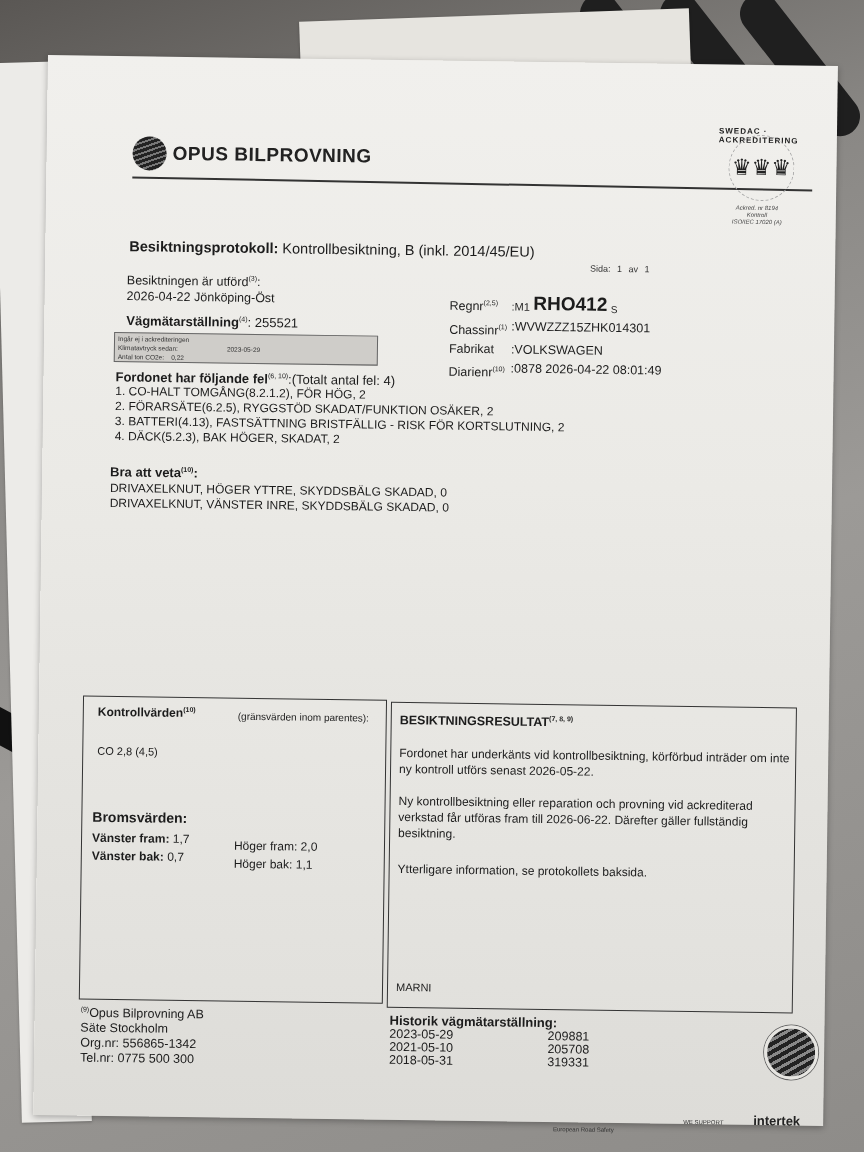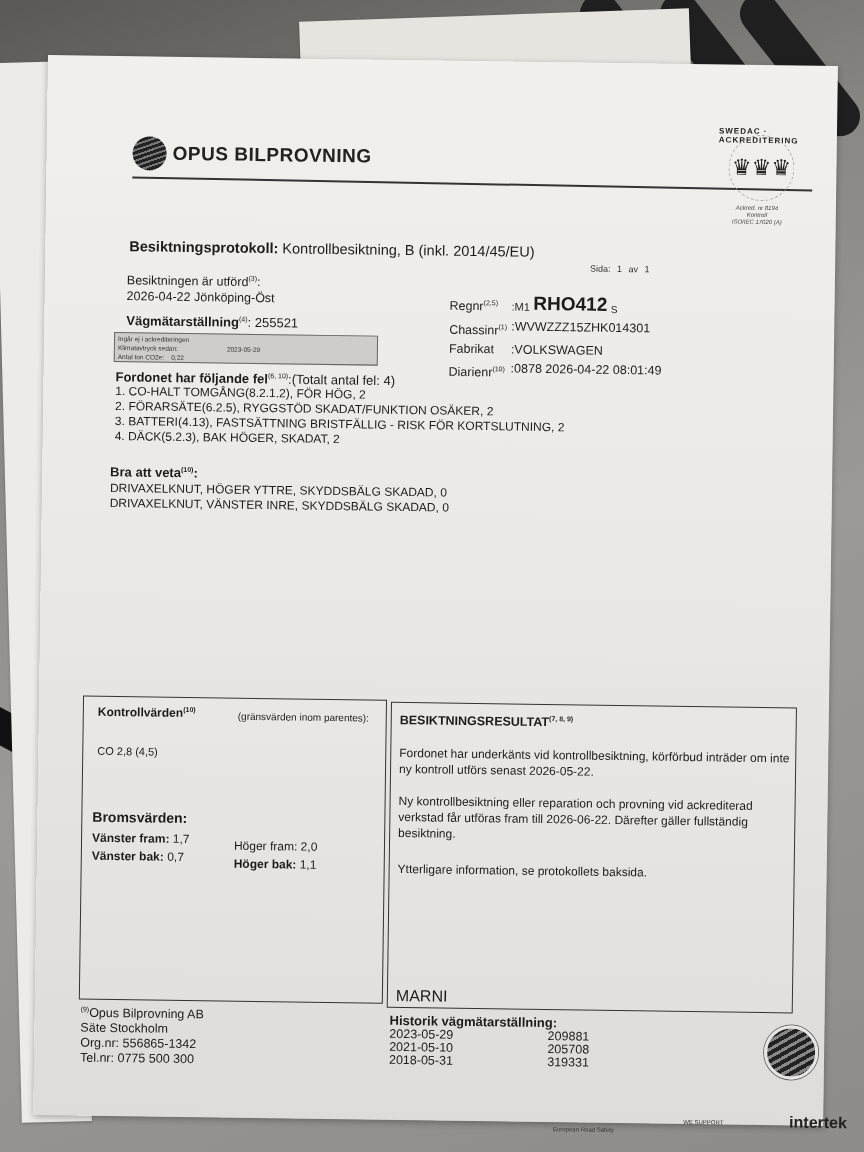--- a/index.html
+++ b/index.html
@@ -48,28 +48,28 @@
   .kbox{left:44px;top:640px;width:302px;height:302px;}
   .rbox{left:352px;top:642px;width:404px;height:304px;}
   .kbox .hd{position:absolute;left:14px;top:8px;font-size:12px;font-weight:bold;}
   .kbox .hd2{position:absolute;left:154px;top:12px;font-size:10px;}
   .kbox .co{position:absolute;left:14px;top:48px;font-size:11px;}
   .kbox .brh{position:absolute;left:10px;top:112px;font-size:14px;font-weight:bold;}
   .kbox .br{position:absolute;font-size:12px;font-weight:bold;}
   .kbox .br span{font-weight:normal;}
   .rbox .hd{position:absolute;left:8px;top:10px;font-size:12.5px;font-weight:bold;}
   .rbox p{position:absolute;left:8px;margin:0;font-size:12px;line-height:16px;width:395px;}
-  .marni{position:absolute;left:8px;top:284px;font-size:16px;}
+  .marni{position:absolute;left:8px;top:278px;font-size:11px;}
   .company{left:46px;top:946px;font-size:12.5px;line-height:15px;}
   .hist{left:355px;top:954px;font-size:12.5px;line-height:13px;}
   .hist h4{margin:0 0 1px;font-size:13px;}
   .hist .row{display:flex;width:200px;justify-content:space-between;}
   .klimatseal{left:730px;top:960px;width:48px;height:48px;border-radius:50%;
       background:repeating-linear-gradient(150deg,#222 0 4px,#888 4px 7px);border:3px solid #e6e5e1;box-shadow:0 0 0 1px #666;}
-  .intertek{left:756px;top:1048px;font-size:16px;font-weight:bold;color:#222;}
+  .intertek{left:720px;top:1048px;font-size:13px;font-weight:bold;color:#222;}
   .wesupport{left:650px;top:1055px;font-size:6px;color:#333;}
   .euroad{left:520px;top:1064px;font-size:6px;color:#333;}
 </style>
 </head>
 <body>
 
 <div class="bg-dark"></div>
 <div class="bg-grill">
   <div style="left:40px;top:0"></div>
     <div style="left:120px;top:0"></div>
@@ -159,21 +159,21 @@
   </div>
 
   <div class="abs box kbox">
     <div class="hd"><span>Kontrollvärden</span><span class="sup">(10)</span></div>
     <div class="hd2">(gränsvärden inom parentes):</div>
     <div class="co">CO 2,8  (4,5)</div>
     <div class="brh">Bromsvärden:</div>
     <div class="br" style="left:10px;top:134px;"><span style="font-weight:bold">Vänster fram:</span> <span>1,7</span></div>
     <div class="br" style="left:10px;top:152px;"><span style="font-weight:bold">Vänster bak:</span> <span>0,7</span></div>
     <div class="br" style="left:152px;top:140px;"><span style="font-weight:normal">Höger fram:</span> <span>2,0</span></div>
-    <div class="br" style="left:152px;top:158px;"><span style="font-weight:bold">Höger bak:</span> <span>1,1</span></div>
+    <div class="br" style="left:152px;top:158px;"><span style="font-weight:normal">Höger bak:</span> <span>1,1</span></div>
   </div>
 
   <div class="abs box rbox">
     <div class="hd"><span>BESIKTNINGSRESULTAT</span><span class="sup">(7, 8, 9)</span></div>
     <p style="top:42px;">Fordonet har underkänts vid kontrollbesiktning, körförbud inträder om inte ny kontroll utförs senast 2026-05-22.</p>
     <p style="top:90px;">Ny kontrollbesiktning eller reparation och provning vid ackrediterad verkstad får utföras fram till 2026-06-22. Därefter gäller fullständig besiktning.</p>
     <p style="top:158px;">Ytterligare information, se protokollets baksida.</p>
     <div class="marni">MARNI</div>
   </div>
 

